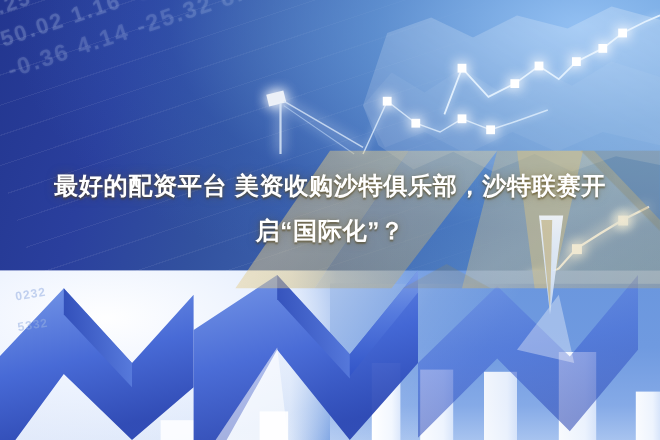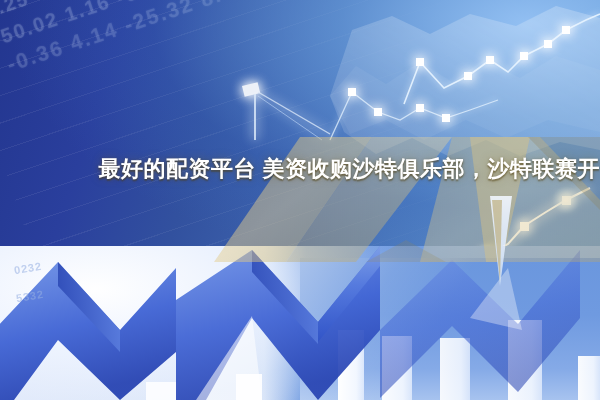--- a/index.html
+++ b/index.html
@@ -78,21 +78,21 @@
     font-size:22px;
     font-weight:700;
     line-height:41px;
     letter-spacing:.5px;
     text-shadow:
       0 1px 3px rgba(90,70,20,.55),
       0 0 10px rgba(120,95,30,.35),
       0 2px 1px rgba(70,55,15,.30);
     white-space:nowrap;
   }
-  .headline .l1{display:block;text-align:right;}
+  .headline .l1{display:block;}
   .headline .l2{display:block;}
 
   
   .lownum{
     position:absolute;
     color:rgba(150,175,225,.55);
     font-weight:700;
     font-size:11px;
     letter-spacing:.08em;
     transform:rotate(-9deg);
@@ -275,15 +275,16 @@
     </g>
   </svg>
 
   <div id="lownums">
       <div class="lownum" style="left: 14px; top: 262px;">0232</div>
       <div class="lownum" style="left: 16px; top: 290px;">5332</div>
     </div>
 
   <div class="headline">
     <span class="l1">最好的配资平台 美资收购沙特俱乐部，沙特联赛开</span>
+    <span class="l2">启“国际化”？</span>
   </div>
 
 </div>
 
 </body></html>

